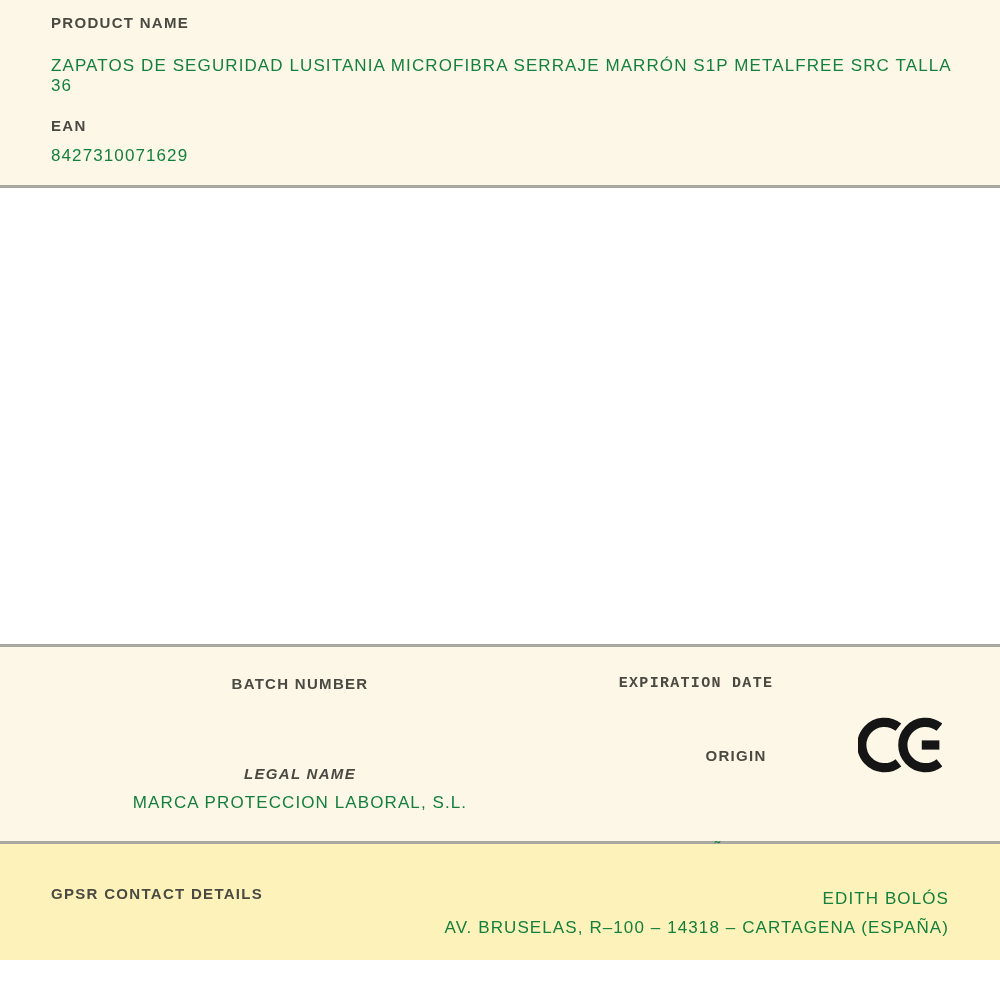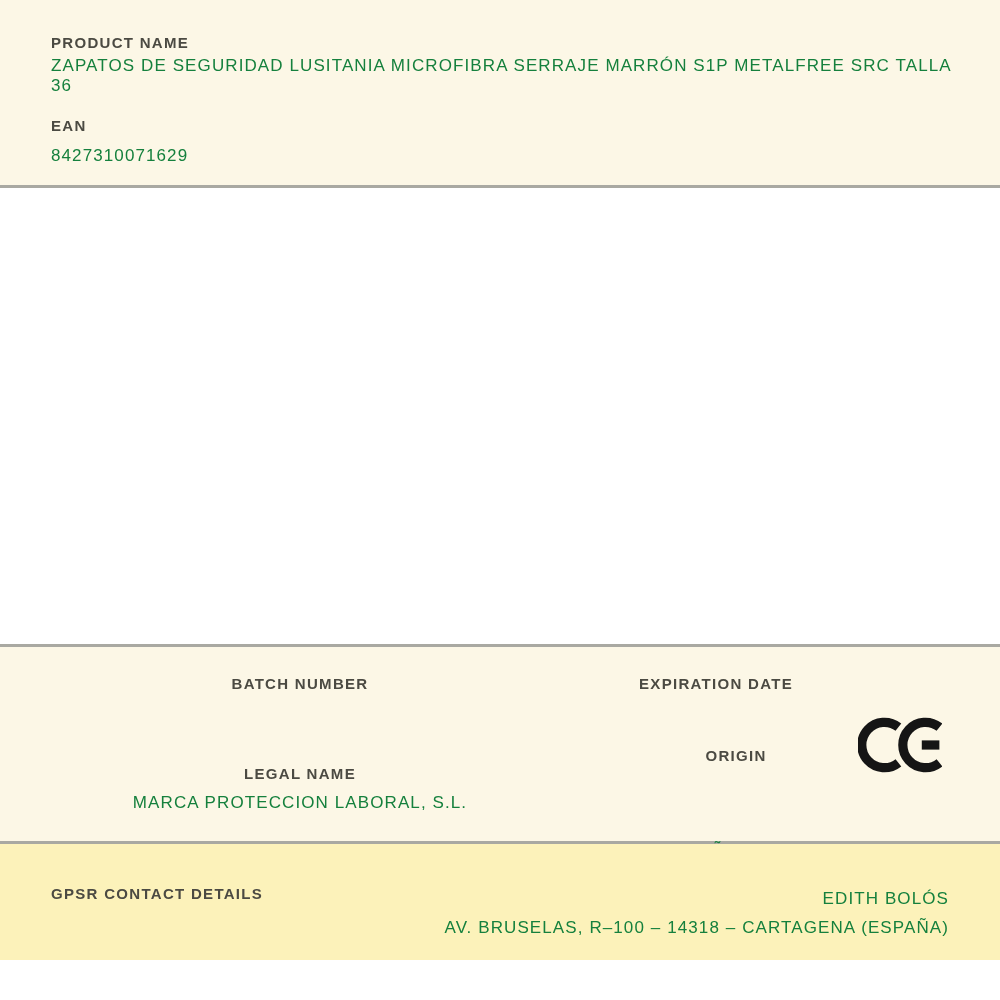--- a/index.html
+++ b/index.html
@@ -25,32 +25,32 @@
     color: #4B4A42;
   }
   .value-t {
     font-weight: normal;
     font-size: 17px;
     letter-spacing: 1.1px;
     color: #15803d;
   }
 
   
-  .product-label { position: absolute; left: 51px; top: 34px; }
+  .product-label { position: absolute; left: 51px; top: 14px; }
   .product-value { position: absolute; left: 51px; top: 56px; width: 900px; }
   .ean-label     { position: absolute; left: 51px; top: 117px; }
   .ean-value     { position: absolute; left: 51px; top: 146px; }
 
   
   .centered { position: absolute; transform: translateX(-50%); white-space: nowrap; text-align: right; }
   .batch-label      { left: 300px; top: 28px; }
   .batch-value      { left: 300px; top: 58px; }
-  .expiration-label { left: 716px; top: 28px; }
+  .expiration-label { left: 696px; top: 28px; font-family: Liberation Mono, monospace; }
   .expiration-value { left: 700px; top: 58px; }
-  .legal-label      { left: 300px; top: 118px; }
+  .legal-label      { left: 300px; top: 118px; font-style: italic; }
   .legal-value      { left: 300px; top: 146px; }
   .origin-label     { left: 700px; top: 100px; margin-left: 36px; }
   .origin-value     { left: 700px; top: 148px; margin-top: 46px; }
 
   .ce-wrap { position: absolute; left: 858px; top: 67px; width: 84px; height: 62px; }
   .ce-wrap svg { display: block; width: 84px; height: 62px; }
 
   
   .gpsr-label  { position: absolute; left: 51px; top: 41px; }
   .gpsr-right  { position: absolute; right: 51px; top: 41px; text-align: right; }

